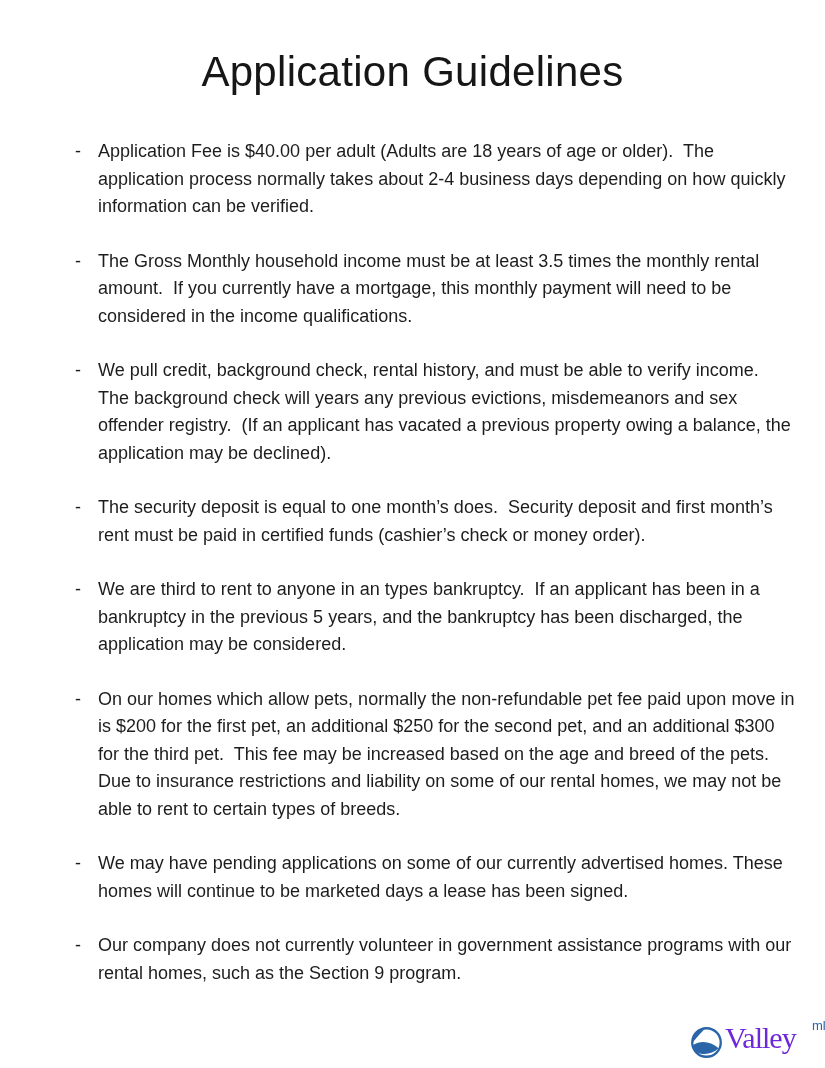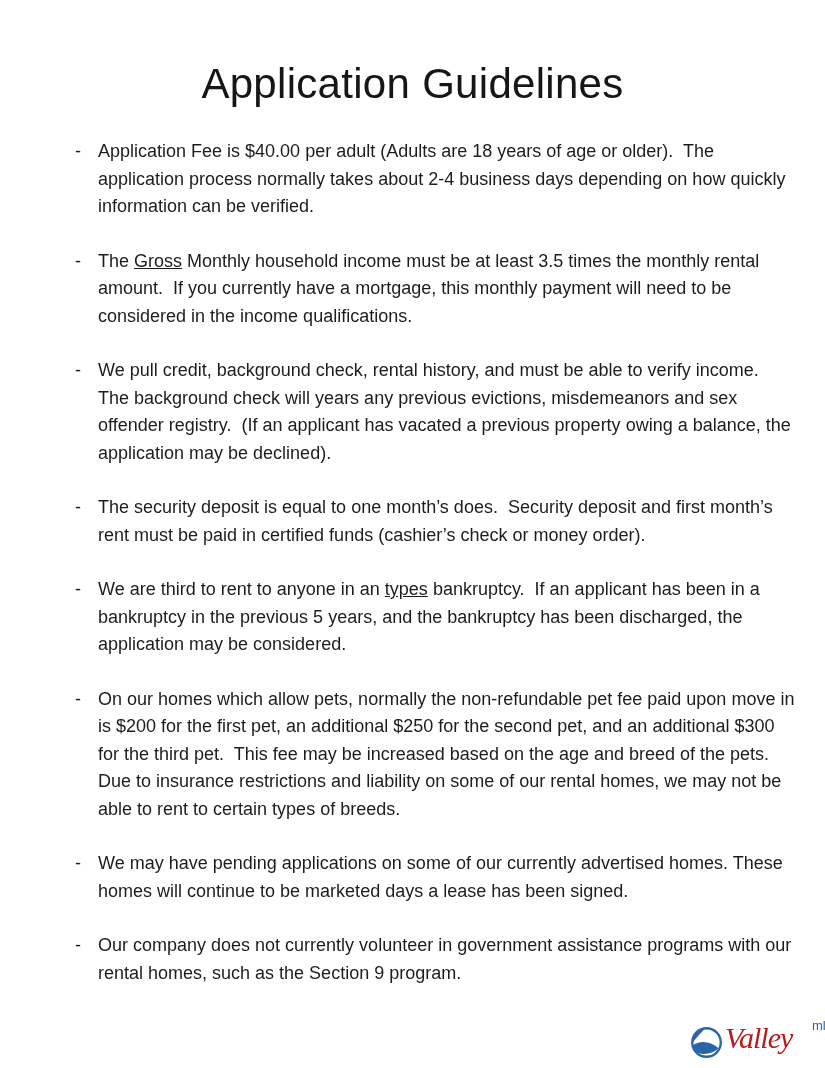--- a/index.html
+++ b/index.html
@@ -8,21 +8,21 @@
     position: relative;
     width: 825px;
     height: 1068px;
     background: #ffffff;
     overflow: hidden;
     font-family: "Liberation Sans", sans-serif;
     color: #1d1d1d;
   }
   .title {
     position: absolute;
-    top: 60px;
+    top: 48px;
     left: 0;
     width: 100%;
     margin: 0;
     text-align: center;
     font-size: 42px;
     font-weight: 400;
     letter-spacing: 0.3px;
     color: #161616;
   }
   .bullets {
@@ -40,21 +40,21 @@
   }
   .bullet.extra-gap { margin-top: 26px; }
   .bullet .marker {
     flex: none;
     width: 23px;
   }
   .bullet .text {
     width: 697px;
     white-space: pre-wrap;
   }
-  .underline { text-decoration: underline; }
+  .underline { }
   .logo {
     position: absolute;
     right: 5px;
     bottom: 6px;
     width: 130px;
     height: 42px;
   }
   .logo .globe {
     position: absolute;
     left: 0;
@@ -127,17 +127,17 @@
     <span class="text"><span>Our company does not currently volunteer in government assistance programs with our rental homes, such as the Section 9 program.</span></span>
   </div>
 </div>
 
   <div class="logo">
     <svg class="globe" width="33" height="33" viewBox="0 0 34 34">
       <circle class="logo-stroke" cx="17" cy="17" r="14.7" fill="none" stroke="#2a65a8" stroke-width="2.4"></circle>
       <path class="logo-fill" d="M2.8 17 A 14.2 14.2 0 0 1 15 3 C 11 7.5, 6.5 12, 2.8 17 Z" fill="#2a65a8"></path>
       <path class="logo-fill" d="M3.2 19.5 C 11 14.5, 21 15.5, 29.5 23 C 23 29.5, 12 30.5, 6.5 26.5 C 4.8 24.5, 3.6 22, 3.2 19.5 Z" fill="#2a65a8"></path>
     </svg>
-    <span class="valley logo-colored" style="color: #b91c1c; font-style: italic;">Valley</span>
+    <span class="valley logo-colored" style="color: #6d28d9;">Valley</span>
     <span class="mls logo-colored" style="color: rgb(42, 101, 168);">mls.com</span>
   </div>
 
 </div>
 
 </body></html>

